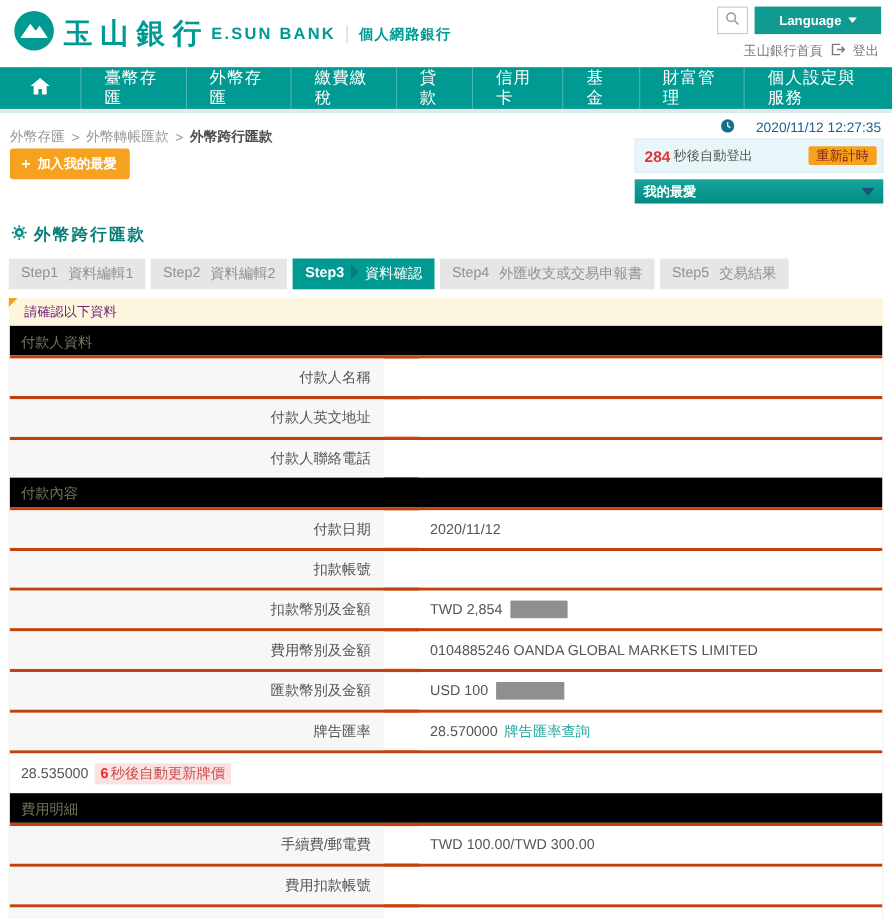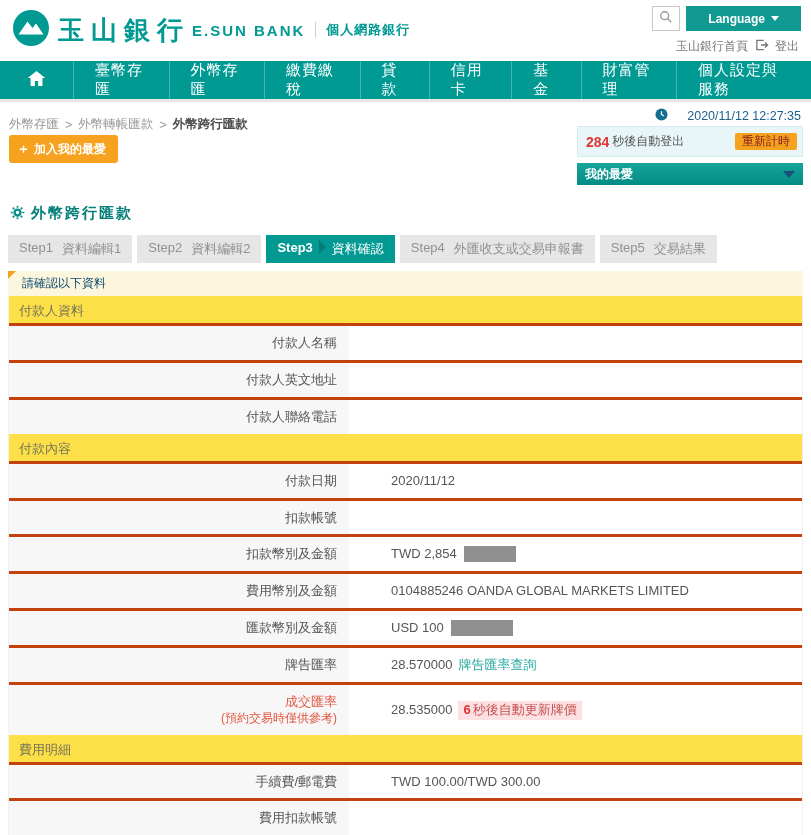--- a/index.html
+++ b/index.html
@@ -42,25 +42,25 @@
 
   
   .main { padding:6px 8px 0 8px; }
   .page-title { display:flex; align-items:center; gap:6px; font-size:15px; font-weight:bold; color:#077f79; letter-spacing:2px; padding:8px 2px 12px 2px; }
   .steps { display:flex; gap:5px; font-size:13px; margin-bottom:8px; }
   .step { background:#e6e6e6; color:#919191; display:flex; gap:9px; padding:5px 11px; white-space:nowrap; }
   .step.active { background:#009a93; color:#fff; gap:6px; }
   .step.active .step-no { font-weight:bold; }
   .step-arrow { width:0; height:0; border-top:7px solid transparent; border-bottom:7px solid transparent; border-left:7px solid #037d76; }
 
-  .notice { position:relative; background:#fdf6df; font-size:12px; color:#0c4a6e; padding:4px 12px 4px 14px; }
+  .notice { position:relative; background:#fdf6df; font-size:12px; color:#701a75; padding:4px 12px 4px 14px; }
   .notice::before { content:""; position:absolute; left:0; top:0; border-top:8px solid #f6a21f; border-right:8px solid transparent; }
 
   .table { border:1px solid #f0f0f0; border-top:none; }
-  .sec-header { background:#fde047; color:#73735a; font-size:13px; padding:6px 10px; height:27px; }
+  .sec-header { background:#000000; color:#73735a; font-size:13px; padding:6px 10px; height:27px; }
   .row { display:flex; border-top:3px solid #c2410c; min-height:33px;gap:32px; }
   .row .lbl { width:340px; background:#f7f7f7; color:#555; font-size:13px; text-align:right; padding:9px 12px 8px 8px; line-height:1.3; }
   .row .val { flex:1; background:#fff; color:#555; font-size:13px; padding:9px 10px 8px 10px; display:flex; align-items:flex-start; gap:6px; line-height:1.3; flex-wrap:wrap; }
   .lbl.red, .lbl .red-note { color:#e25840; }
   .lbl .red-note { display:block; font-size:12px; }
   .redact { display:inline-block; height:16px; background:#8f8f8f; vertical-align:middle; margin-left:1px; }
   .redact.w1 { width:52px; }
   .redact.w2 { width:62px; }
   .rate-link { color:#2aa8a0; cursor:pointer; }
   .refresh-note { background:#fbe1e1; padding:1px 5px; color:#c75050; }
@@ -244,24 +244,20 @@
         </div>
       </div>
       <div class="row">
         <div class="lbl">牌告匯率</div>
         <div class="val">
           <span>28.570000</span>
           <span class="rate-link">牌告匯率查詢</span>
         </div>
       </div>
       <div class="row">
-        <div class="lbl red">
-          <span>成交匯率</span>
-          <span class="red-note">(預約交易時僅供參考)</span>
-        </div>
         <div class="val" style="align-items:center;">
           <span>28.535000</span>
           <span class="refresh-note">
             <span class="sec">6</span><span>秒後自動更新牌價</span>
           </span>
         </div>
       </div>
 
       <div class="sec-header">費用明細</div>
       <div class="row">

